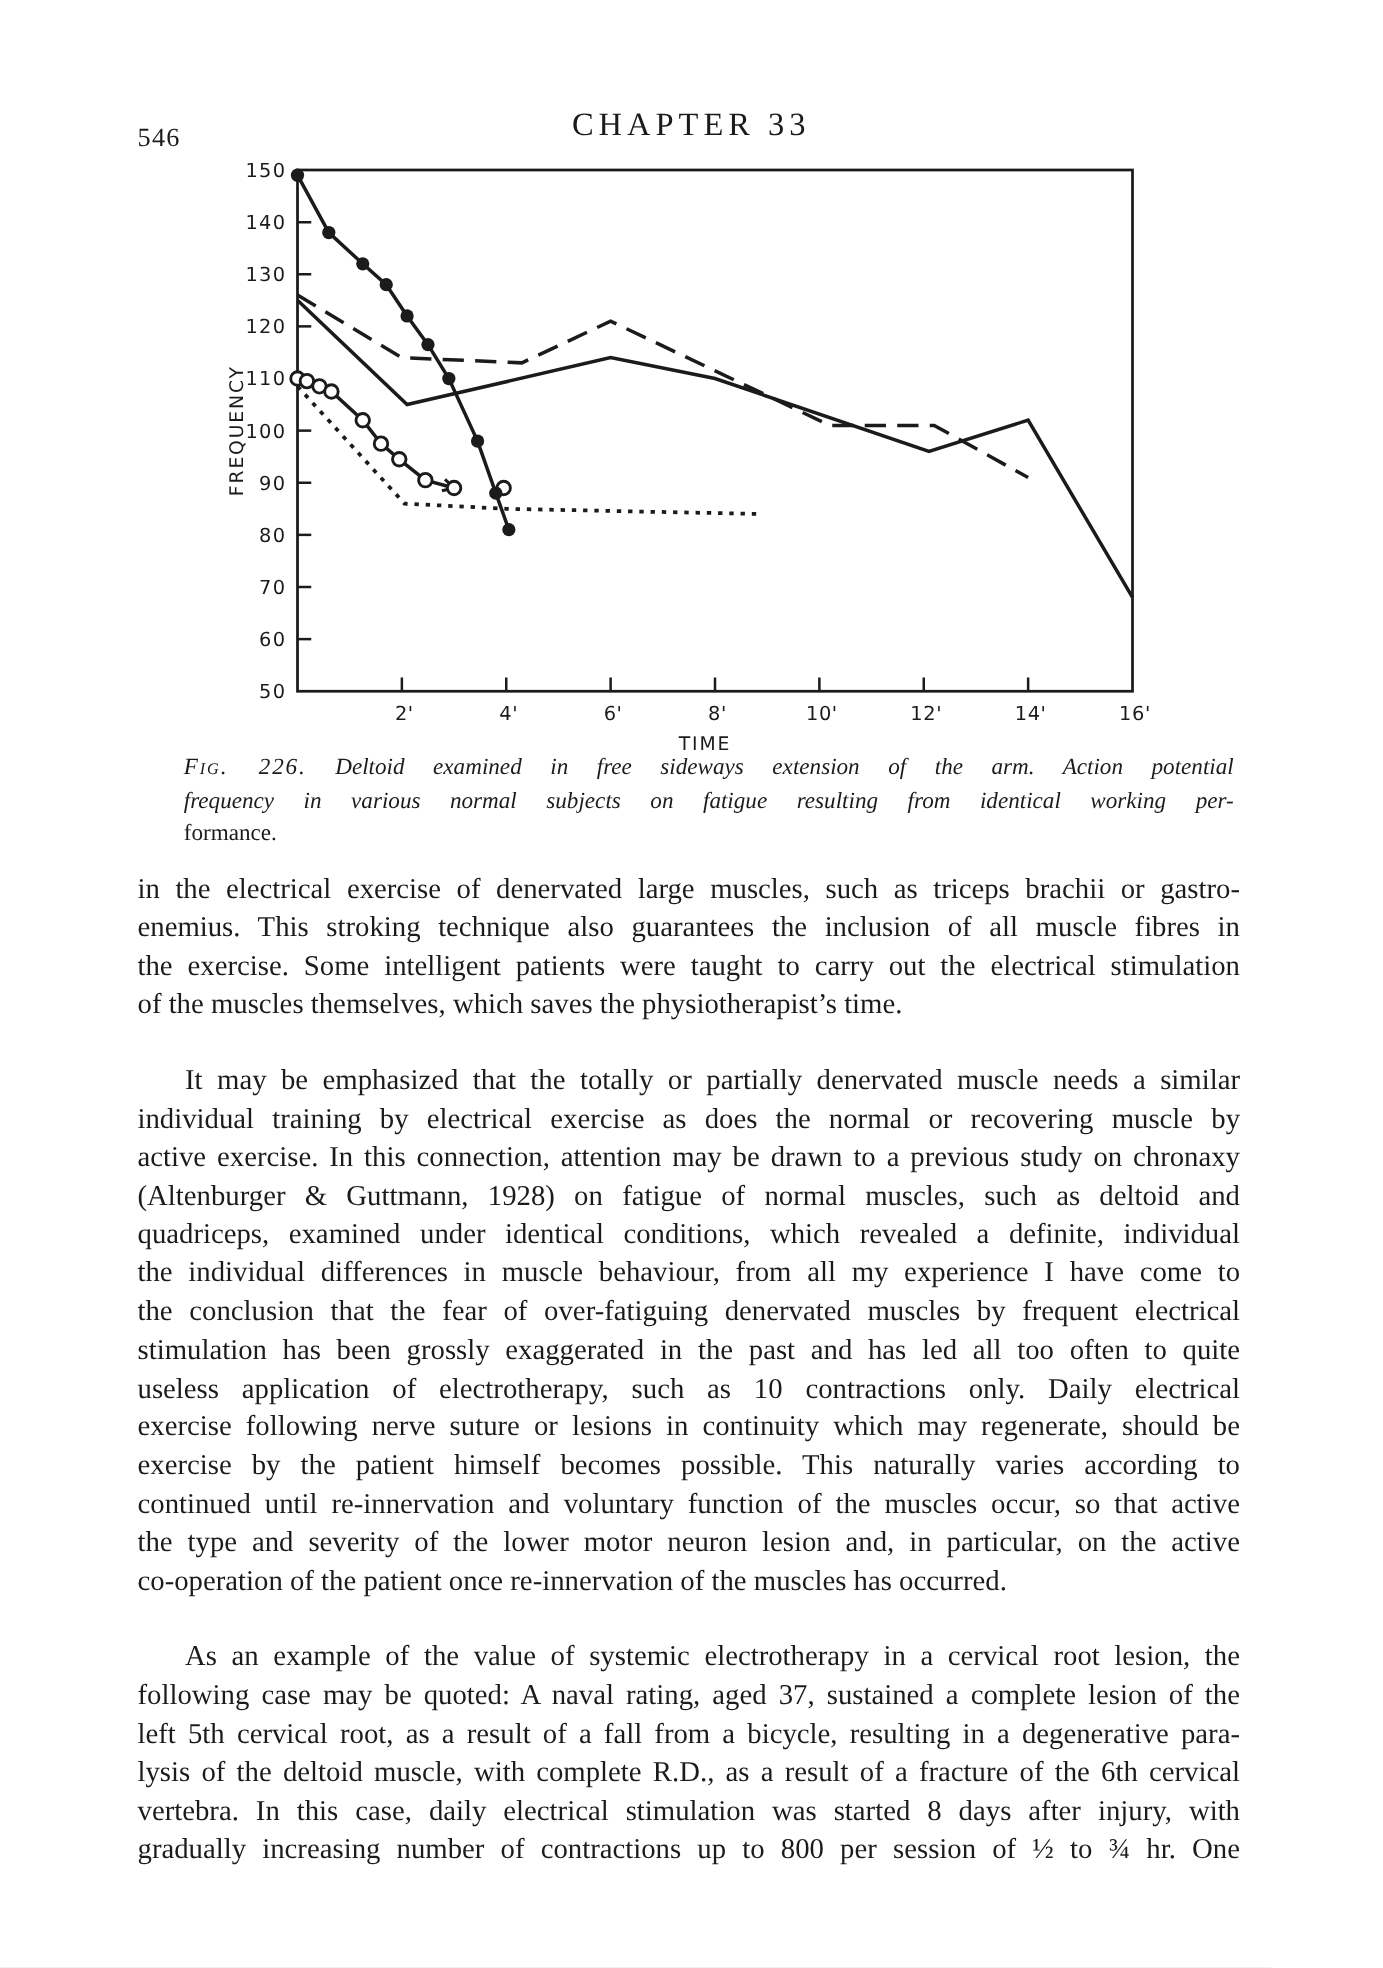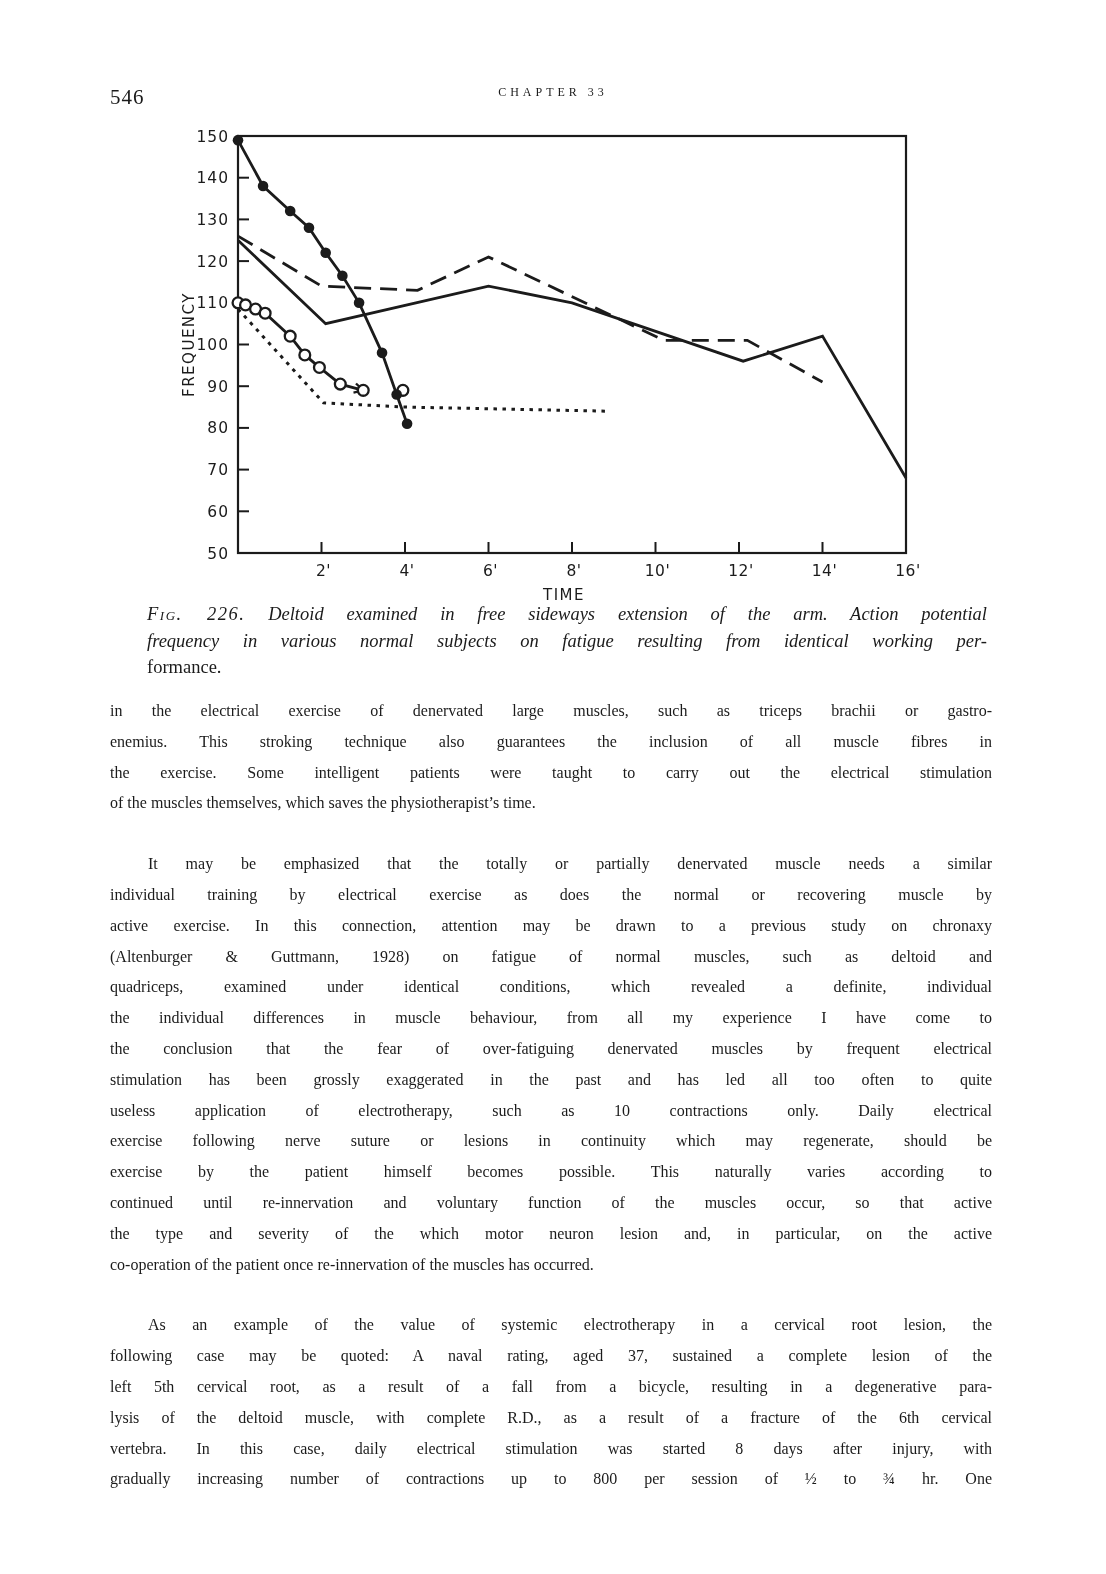--- a/index.html
+++ b/index.html
@@ -6,42 +6,42 @@
   .page{
     position:relative;
     width:1106px;height:1574px;
     background:#ffffff;
     font-family:"Liberation Serif", serif;
     color:#1b1b1b;
     overflow:hidden;
   }
   
   .page-number{
-    position:absolute;left:110px;top:85px;
+    position:absolute;left:110px;top:98px;
     font-size:21px;letter-spacing:1px;
   }
   .chapter-header{
     position:absolute;left:0;right:0;top:85px;
-    text-align:center;font-size:12px;letter-spacing:4px;
+    text-align:center;font-size:26px;letter-spacing:4px;
   }
   
   .chart-wrap{position:absolute;left:170px;top:118px;width:780px;height:505px;}
   svg text{font-family:"DejaVu Sans", sans-serif;fill:#1b1b1b;}
   
   .caption{
     position:absolute;left:147px;top:601px;width:840px;
     font-size:18.5px;line-height:26.5px;
   }
   .cap-line{text-align:justify;}
   .cap-just{text-align-last:justify;font-style:italic;}
   .fig-label{font-variant:small-caps;letter-spacing:1.5px;}
   
   .body-text{
     position:absolute;left:110px;top:696px;width:882px;
-    font-size:16px;line-height:30.8px;
+    font-size:23px;line-height:30.8px;
   }
   .bline{text-align:justify;text-align-last:justify;white-space:normal;}
   .bline.lastline{text-align-last:left;}
   .bline.indent{text-indent:38px;margin-top:30px;}
 </style>
 </head>
 <body>
 
 <div class="page">
 
@@ -134,21 +134,21 @@
       <div class="bline">active exercise. In this connection, attention may be drawn to a previous study on chronaxy</div>
       <div class="bline">(Altenburger &amp; Guttmann, 1928) on fatigue of normal muscles, such as deltoid and</div>
       <div class="bline">quadriceps, examined under identical conditions, which revealed a definite, individual</div>
       <div class="bline">the individual differences in muscle behaviour, from all my experience I have come to</div>
       <div class="bline">the conclusion that the fear of over-fatiguing denervated muscles by frequent electrical</div>
       <div class="bline">stimulation has been grossly exaggerated in the past and has led all too often to quite</div>
       <div class="bline">useless application of electrotherapy, such as 10 contractions only. Daily electrical</div>
       <div class="bline">exercise following nerve suture or lesions in continuity which may regenerate, should be</div>
       <div class="bline">exercise by the patient himself becomes possible. This naturally varies according to</div>
       <div class="bline">continued until re-innervation and voluntary function of the muscles occur, so that active</div>
-      <div class="bline">the type and severity of the which motor neuron lesion and, in particular, on the active</div>
+      <div class="bline">the type and severity of the lower motor neuron lesion and, in particular, on the active</div>
       <div class="bline lastline">co-operation of the patient once re-innervation of the muscles has occurred.</div>
       <div class="bline indent">As an example of the value of systemic electrotherapy in a cervical root lesion, the</div>
       <div class="bline">following case may be quoted: A naval rating, aged 37, sustained a complete lesion of the</div>
       <div class="bline">left 5th cervical root, as a result of a fall from a bicycle, resulting in a degenerative para-</div>
       <div class="bline">lysis of the deltoid muscle, with complete R.D., as a result of a fracture of the 6th cervical</div>
       <div class="bline">vertebra. In this case, daily electrical stimulation was started 8 days after injury, with</div>
       <div class="bline">gradually increasing number of contractions up to 800 per session of ½ to ¾ hr. One</div>
     </div>
 
 </div>

